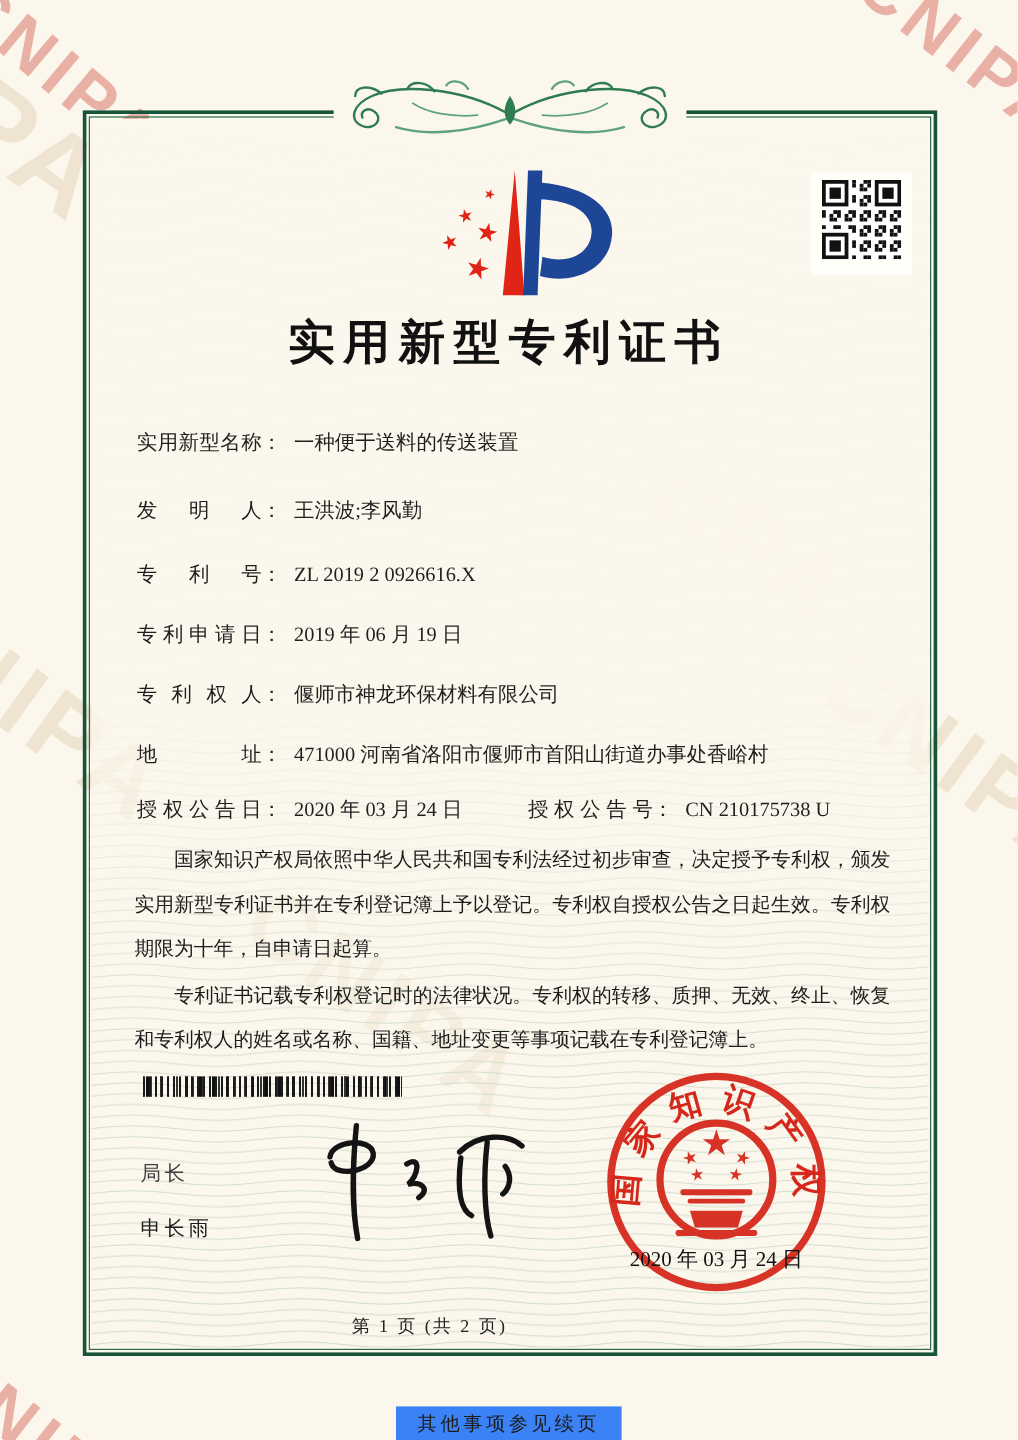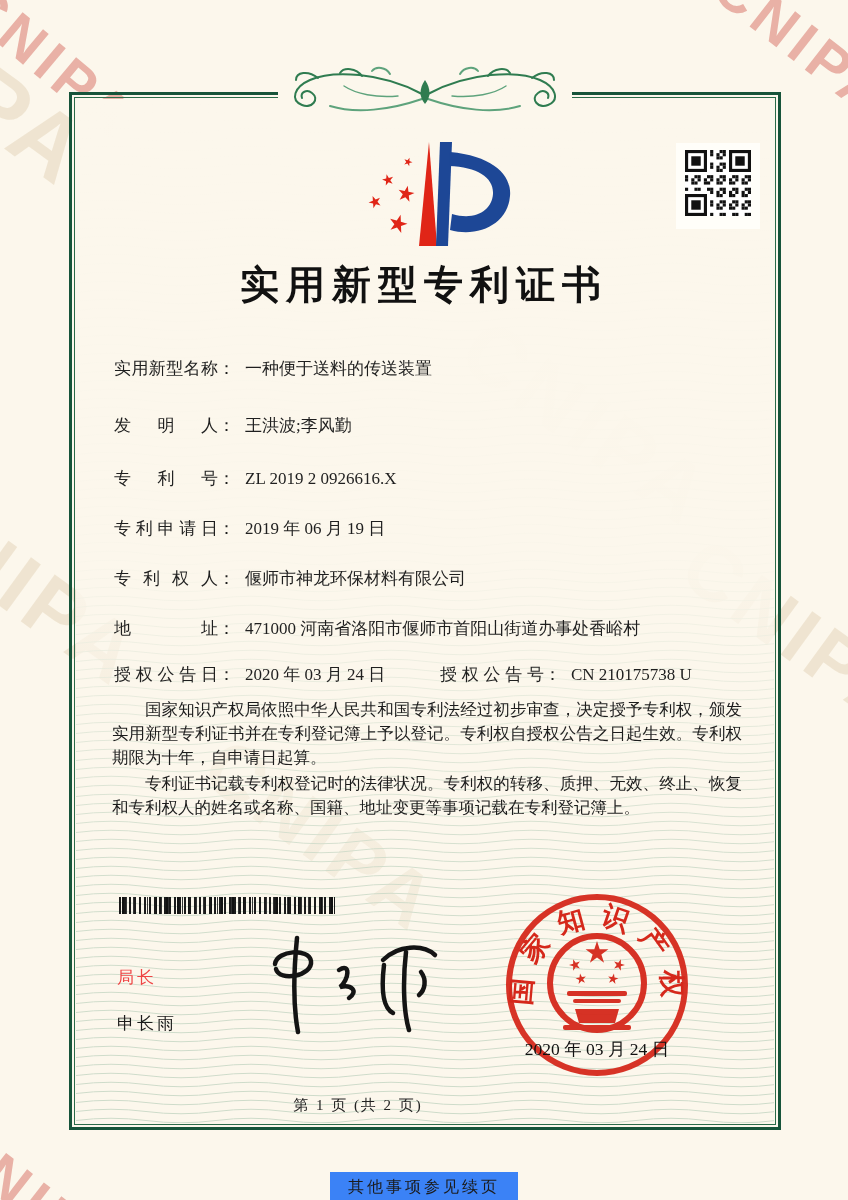--- a/index.html
+++ b/index.html
@@ -41,31 +41,31 @@
   .title{
     position:absolute;left:0;top:258px;width:848px;text-align:center;
     font-size:39px;font-weight:bold;letter-spacing:7px;color:#111;
   }
   .field-row{position:absolute;left:114px;font-size:17px;white-space:nowrap;color:#1f1f1f;}
   .f-label{display:inline-block;width:104px;text-align:justify;text-align-last:justify;vertical-align:bottom;}
   .f-colon{margin-right:10px;}
   .pair2{position:absolute;left:326px;top:0;}
   .body-text{
     position:absolute;left:112px;top:698px;width:630px;
-    font-size:16.5px;line-height:24px;text-align:justify;color:#1c1c1c;
+    font-size:16.5px;line-height:37px;text-align:justify;color:#1c1c1c;
   }
   .body-text p{margin:0 0 2px 0;text-indent:2em;}
   .barcode{
     position:absolute;left:119px;top:897px;width:216px;height:17px;
     background:
       repeating-linear-gradient(90deg,#1a1a1a 0 2px,rgba(0,0,0,0) 2px 5px),
       repeating-linear-gradient(90deg,#333 0 1px,rgba(0,0,0,0) 1px 7px),
       repeating-linear-gradient(90deg,rgba(0,0,0,0) 0 3px,#111 3px 5px,rgba(0,0,0,0) 5px 11px);
   }
-  .director-label{position:absolute;left:117px;top:966px;font-size:17px;letter-spacing:3px;color:#ef4444;}
+  .director-label{position:absolute;left:117px;top:966px;font-size:17px;letter-spacing:3px;color:#404040;}
   .director-name{position:absolute;left:117px;top:1012px;font-size:17px;letter-spacing:3px;color:#1c1c1c;text-align:right;}
   .signature{position:absolute;left:235px;top:928px;}
   .seal{position:absolute;left:503px;top:891px;}
   .page-info{
     position:absolute;left:0;top:1096px;width:716px;text-align:center;
     font-size:15px;letter-spacing:2px;color:#222;
   }
   .note-box{
     position:absolute;left:0;top:1138px;width:848px;text-align:center;
   }

